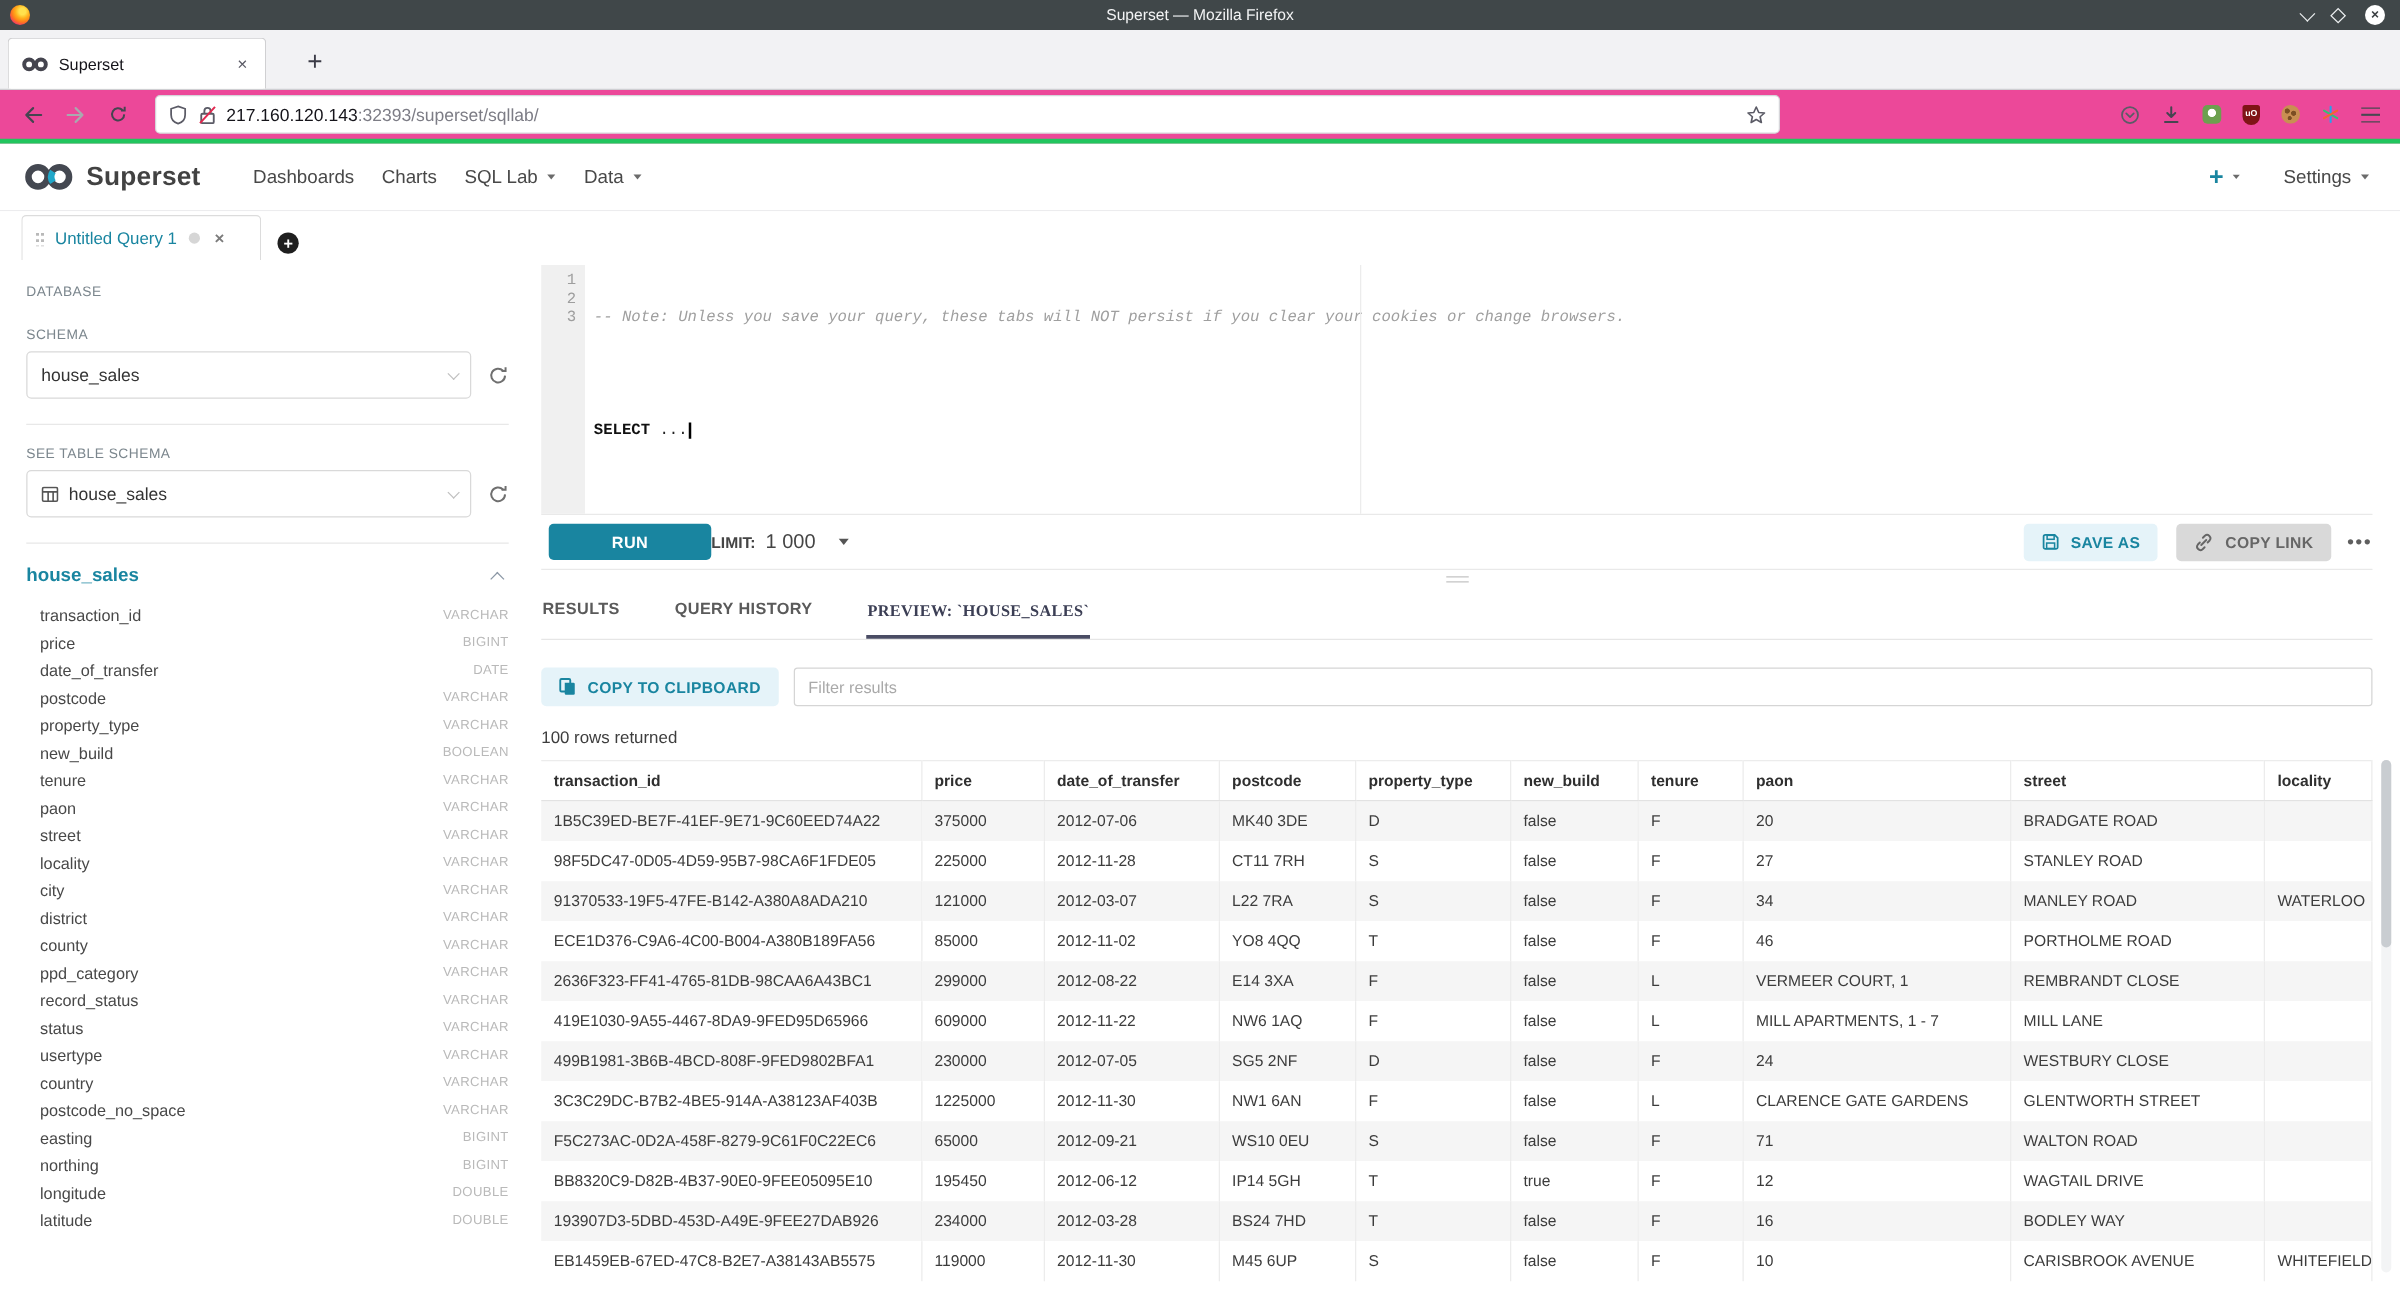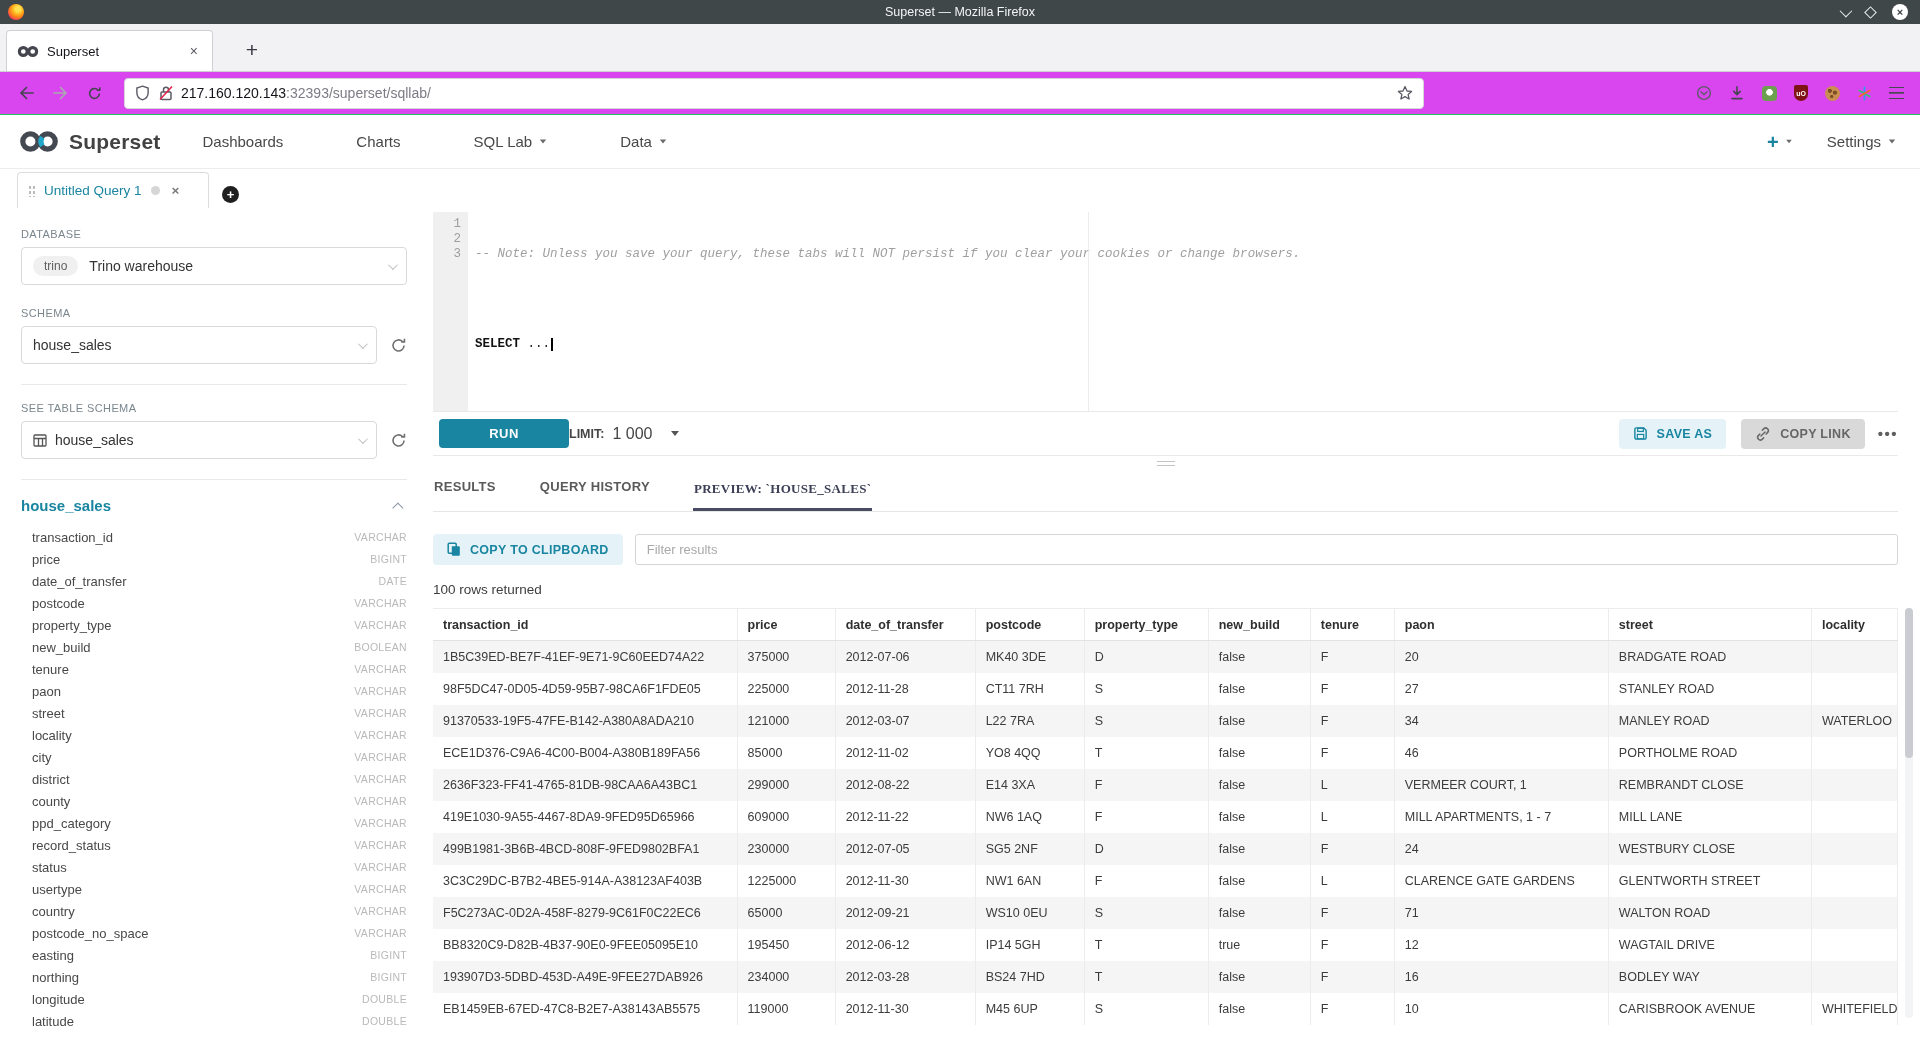--- a/index.html
+++ b/index.html
@@ -22,21 +22,21 @@
   
   .tabstrip{height:48px;background:#f2f2f4;border-bottom:1px solid #cfcfd2;position:relative;}
   .btab{position:absolute;left:6px;top:6px;width:207px;height:41px;background:#fff;border:1px solid #d0d0d2;
         border-bottom:none;border-radius:4px 4px 0 0;display:flex;align-items:center;padding:0 10px;}
   .btab-label{font-size:13px;color:#15141a;margin-left:8px;}
   .btab-close{margin-left:auto;color:#5b5b66;font-size:14px;line-height:1;padding:2px 4px;}
   .newtab-btn{position:absolute;left:236px;top:10px;width:32px;height:32px;display:flex;align-items:center;
               justify-content:center;color:#3b3b46;font-size:21px;font-weight:400;border-radius:4px;}
 
   
-  .urlbar{height:43px;background:#d946ef;border-bottom:1px solid #22c55e;display:flex;align-items:center;padding:0 12px;}
+  .urlbar{height:43px;background:#ec4899;border-bottom:4px solid #22c55e;display:flex;align-items:center;padding:0 12px;}
   .navbtn{width:28px;height:28px;display:flex;align-items:center;justify-content:center;margin-right:6px;}
   .urlfield{flex:0 0 auto;width:1300px;height:31px;background:#fff;border:1px solid #d5d5d9;border-radius:4px;
             display:flex;align-items:center;padding:0 10px;margin-left:10px;}
   .url-text{font-size:14px;color:#15141a;margin-left:8px;white-space:pre;}
   .url-rest{color:#7c7c85;}
   .url-star{margin-left:auto;display:flex;}
   .bicons{margin-left:auto;display:flex;align-items:center;gap:17px;padding-right:4px;}
   .icon-badger{width:15px;height:15px;border-radius:4px;background:radial-gradient(circle at 50% 42%, #ffffff 0 3px, #6ca04f 3.6px);}
   .icon-ublock{width:14px;height:16px;background:#7f1416;border-radius:2px 2px 7px 7px;color:#fff;
                font-size:7px;font-weight:700;display:flex;align-items:center;justify-content:center;}
@@ -44,21 +44,21 @@
     background:radial-gradient(circle at 32% 32%, #7d4f24 1.8px, transparent 2.3px),
                radial-gradient(circle at 66% 44%, #7d4f24 1.8px, transparent 2.3px),
                radial-gradient(circle at 45% 70%, #7d4f24 1.4px, transparent 1.9px),#c98f52;}
   .icon-burger{width:15px;height:12px;border-top:1.7px solid #484851;border-bottom:1.7px solid #484851;
                background:linear-gradient(#484851,#484851) center/100% 1.7px no-repeat;}
 
   
   .ssnav{height:54px;background:#fff;border-bottom:1px solid #ececee;display:flex;align-items:center;padding:0 18px;}
   .brand{display:flex;align-items:center;}
   .brand-name{font-size:21px;font-weight:700;color:#424242;margin-left:9px;letter-spacing:.2px;}
-  .ssnav-links{display:flex;align-items:center;margin-left:42px;gap:73px;}
+  .ssnav-links{display:flex;align-items:center;margin-left:42px;gap:22px;}
   .ssnav-item{font-size:15px;color:#484848;display:flex;align-items:center;gap:7px;}
   .caret{width:0;height:0;border-left:4px solid transparent;border-right:4px solid transparent;
          border-top:5px solid #6b6b6b;}
   .ssnav-right{margin-left:auto;display:flex;align-items:center;gap:34px;padding-right:6px;}
   .plus-menu{display:flex;align-items:center;gap:6px;}
   .plus-glyph{color:#1985a0;font-size:20px;font-weight:700;line-height:1;}
   .settings{font-size:15px;color:#484848;display:flex;align-items:center;gap:7px;}
 
   
   .qtabrow{height:43px;background:#fff;position:relative;}
@@ -291,27 +291,20 @@
       <span class="qtab-dot"></span>
       <span class="qtab-close">×</span>
     </div>
     <div class="qtab-add">+</div>
   </div>
 
   <div class="content">
 
     <aside class="sidebar">
       <div class="side-label">DATABASE</div>
-      <div class="selrow">
-        <div class="sel">
-          <span class="pill">trino</span>
-          <span class="sel-value">Trino warehouse</span>
-          <span class="sel-caret"></span>
-        </div>
-      </div>
 
       <div class="side-label mt22">SCHEMA</div>
       <div class="selrow">
         <div class="sel">
           <span class="sel-value" style="margin-left:0;">house_sales</span>
           <span class="sel-caret"></span>
         </div>
         <span class="refresh-btn">
           <svg width="17" height="17" viewBox="0 0 16 16">
               <path d="M13.2 8a5.2 5.2 0 1 1-1.5-3.7" fill="none" stroke="#6f6f6f" stroke-width="1.5"></path>

